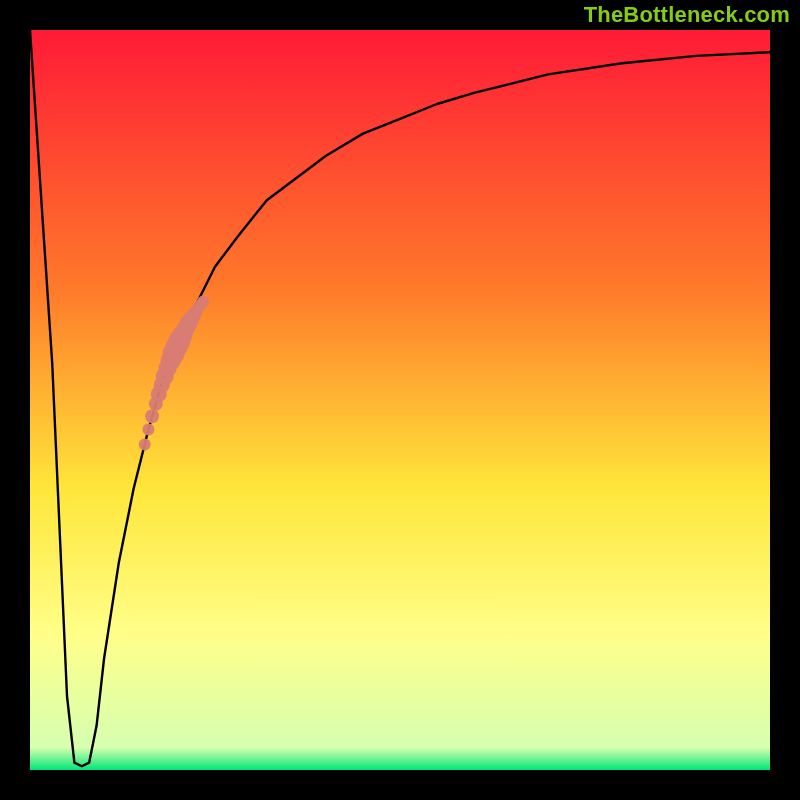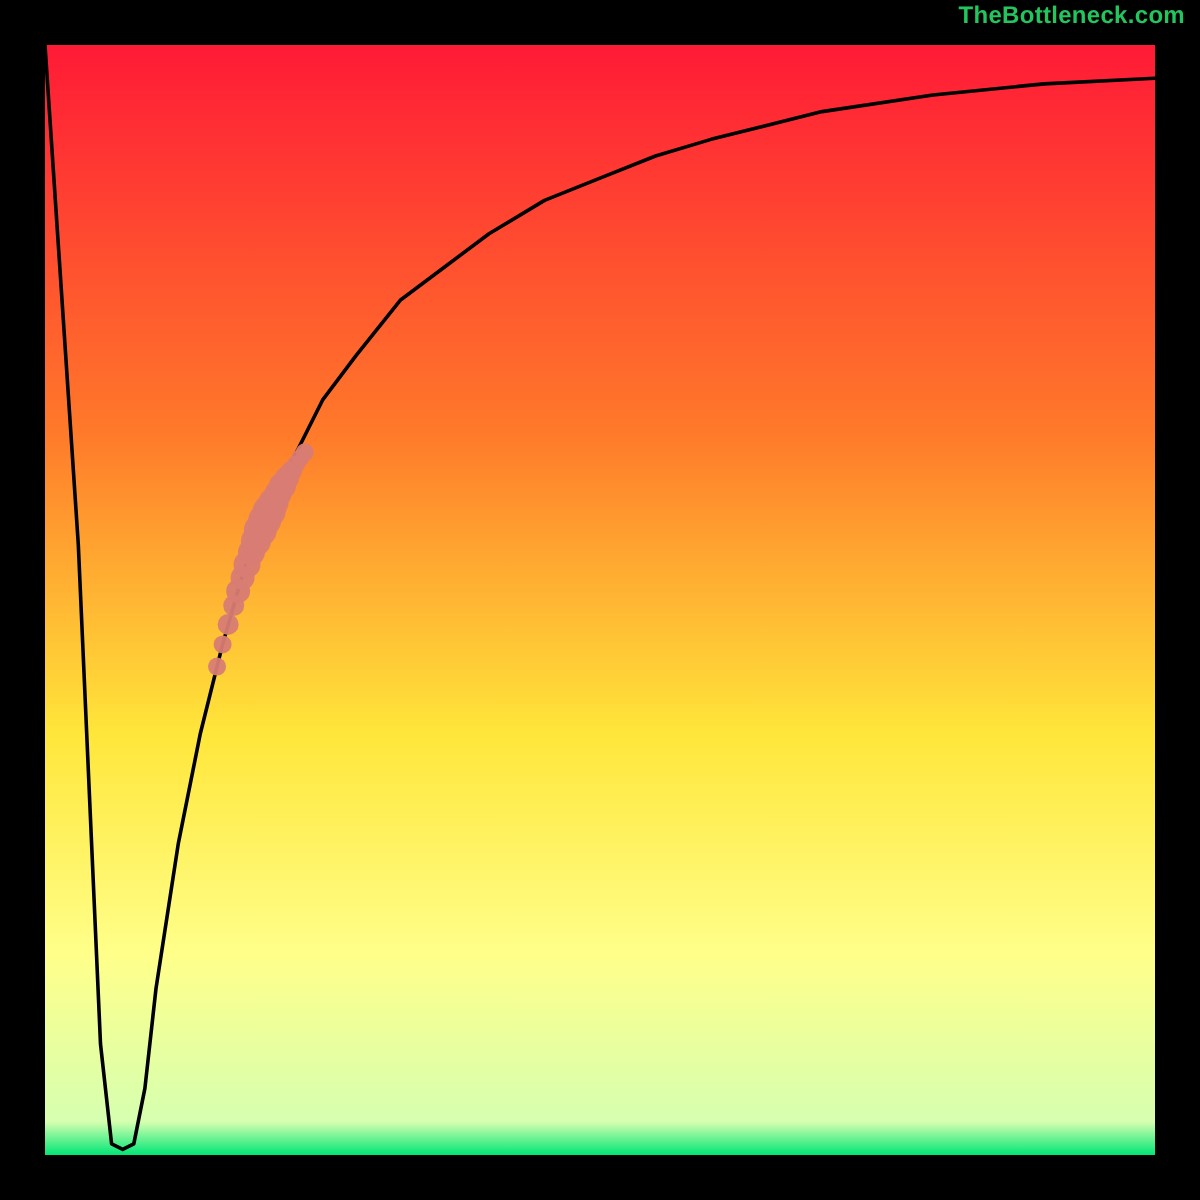--- a/index.html
+++ b/index.html
@@ -19,22 +19,22 @@
   svg {
     display: block;
     position: absolute;
     top: 0;
     left: 0;
   }
   .watermark {
     position: absolute;
     top: 2px;
     right: 10px;
-    color: #22c55e;
-    font-size: 16px;
+    color: #84cc16;
+    font-size: 22px;
     font-weight: 600;
     letter-spacing: 0.2px;
     user-select: none;
   }
 </style>
 </head>
 <body>
 
 <div class="stage">
 

